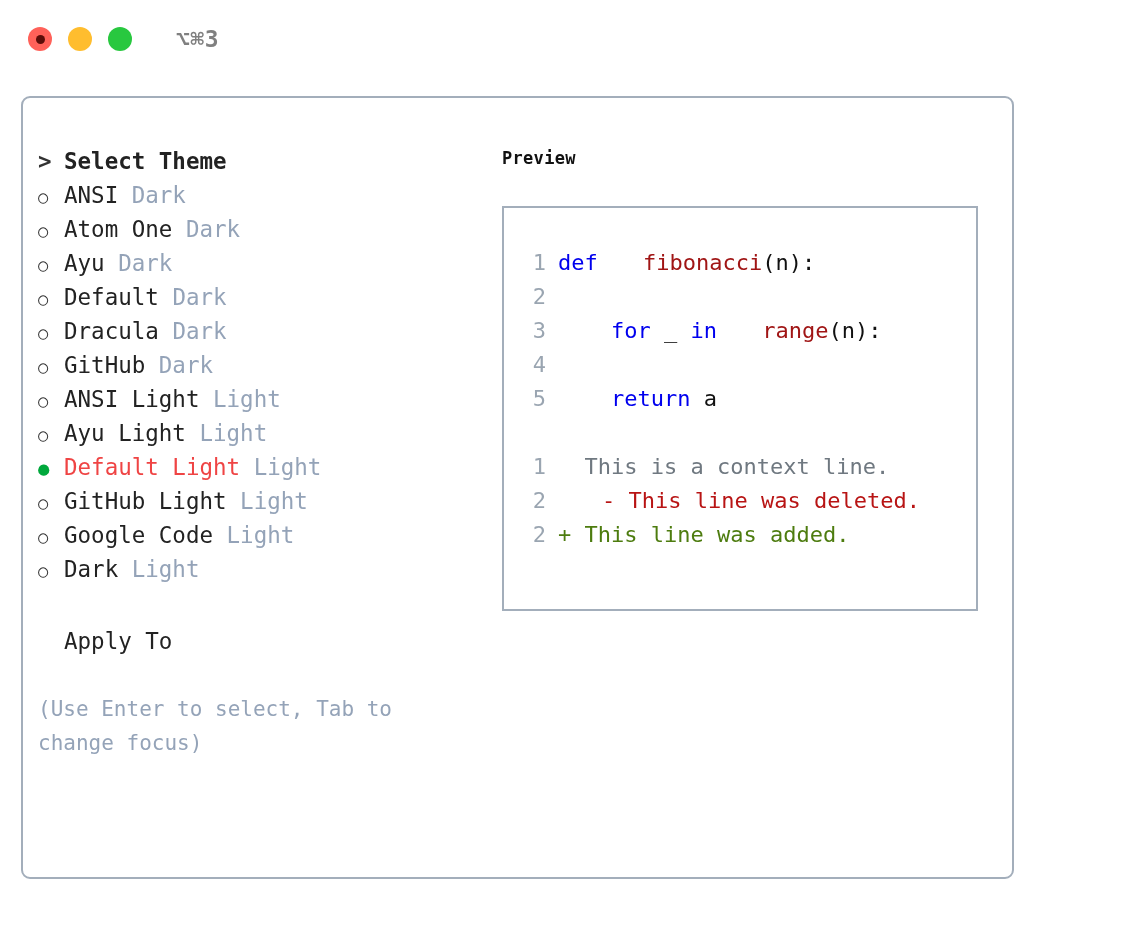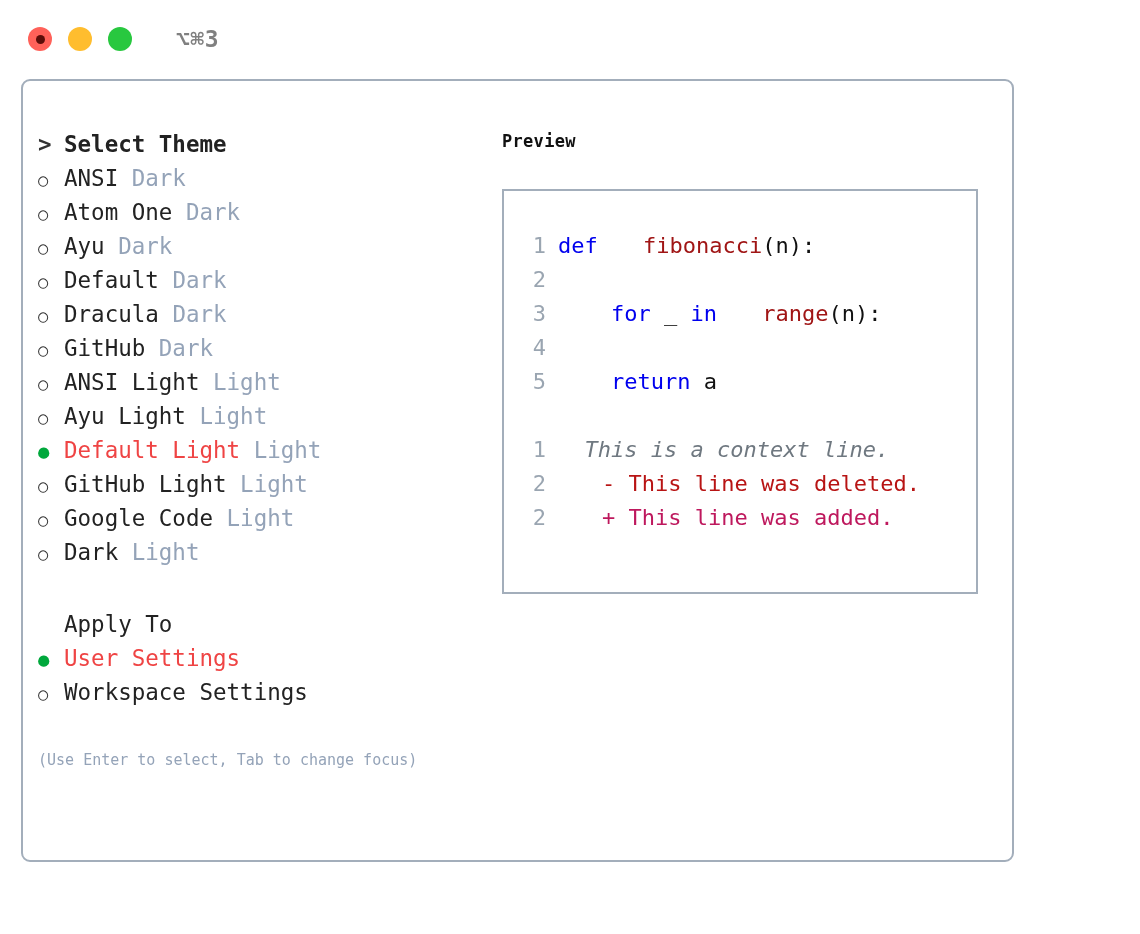--- a/index.html
+++ b/index.html
@@ -56,21 +56,21 @@
     font-weight: bold;
     color: #808080;
     letter-spacing: 0.5px;
     white-space: pre;
   }
 
   
   .panel {
     position: absolute;
     left: 21px;
-    top: 79px;
+    top: 96px;
     width: 993px;
     height: 783px;
     border: 2px solid #a3aebb;
     border-radius: 9px;
     background: #ffffff;
   }
 
   .panel-inner {
     position: relative;
     width: 100%;
@@ -110,21 +110,21 @@
 
   .row-label { color: #222222; }
   .row-label.bold { font-weight: bold; }
   .row-label.selected { color: #ef4444; }
   .row-suffix { color: #94a3b8; }
 
   .section-gap { height: 38px; }
 
   .hint {
     margin-top: 30px;
-    font-size: 15px;
+    font-size: 21px;
     line-height: 34px;
     color: #94a3b8;
     width: 400px;
   }
 
   
   .right-col {
     position: absolute;
     left: 479px;
     top: 50px;
@@ -164,23 +164,23 @@
   }
 
   .code-text { white-space: pre; color: #111111; }
 
   .tok-kw  { color: #0000ee; }
   .tok-fn  { color: #a01515; margin-left: 32px; }
   .tok-pl  { color: #111111; }
 
   .diff-gap { height: 34px; }
 
-  .diff-context { color: #6f7880; font-style: italic; }
+  .diff-context { color: #6f7880; }
   .diff-del     { color: #b81414; margin-left: 44px; }
-  .diff-add     { color: #be185d; margin-left: 44px; }
+  .diff-add     { color: #4d7c0f; }
 </style>
 </head>
 <body>
 
 <div id="app">
 
   <div class="titlebar">
     <div class="traffic-lights">
       <div class="light" style="background:#ff6159;">
         <span class="inner-dot" style="background:#5c0d09;"></span>
@@ -216,24 +216,20 @@
             <div class="list-row"><span class="marker bullet-empty"></span><span class="row-label">Dark</span><span> </span><span class="row-suffix">Light</span></div>
           </div>
 
         <div class="section-gap"></div>
 
         <div class="list-row">
           <span class="marker blank"></span>
           <span class="row-label">Apply To</span>
         </div>
 
-        <div id="apply-to-list">
-            <div class="list-row"><span class="marker bullet-filled"></span><span class="row-label selected">User Settings</span></div>
-            <div class="list-row"><span class="marker bullet-empty"></span><span class="row-label">Workspace Settings</span></div>
-          </div>
 
         <div class="hint">(Use Enter to select, Tab to change focus)</div>
       </div>
 
       <div class="right-col">
         <div class="preview-title">Preview</div>
 
         <div class="preview-box">
           <div id="code-block">
               <div class="code-line"><span class="lineno">1</span><span class="code-text"><span class="tok-kw">def </span><span class="tok-fn">fibonacci</span><span class="tok-pl">(n):</span></span></div>

